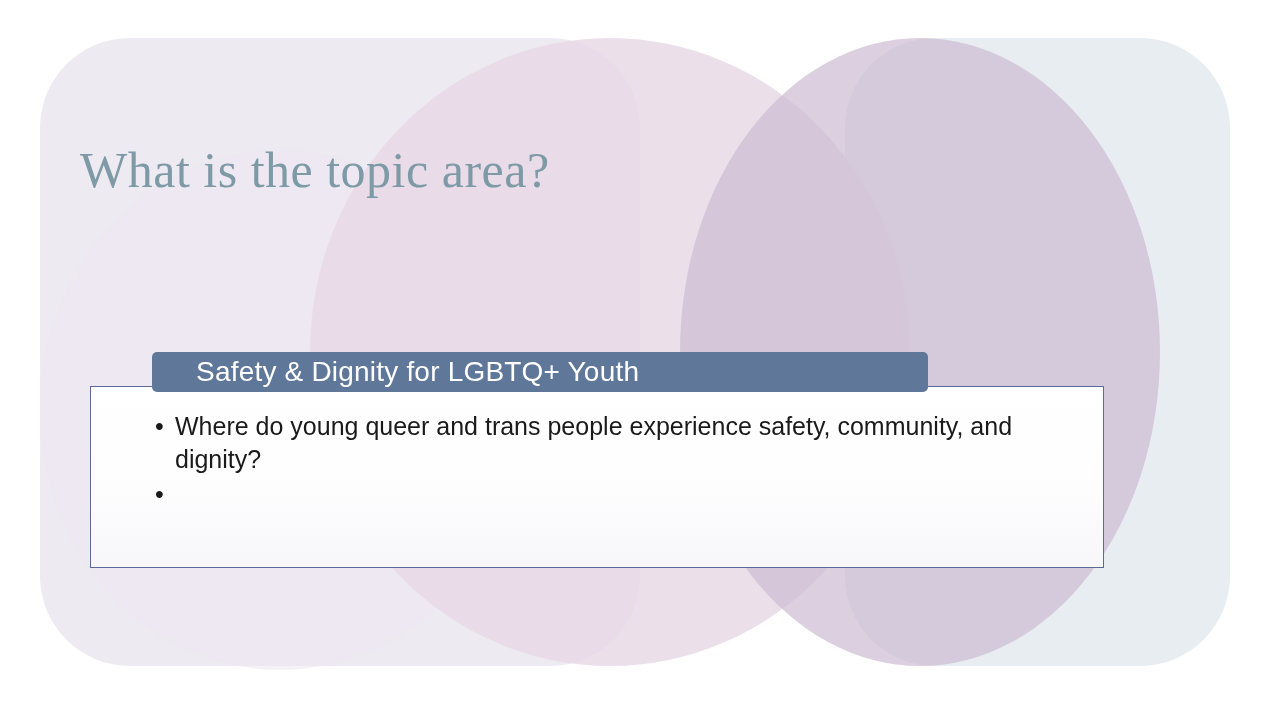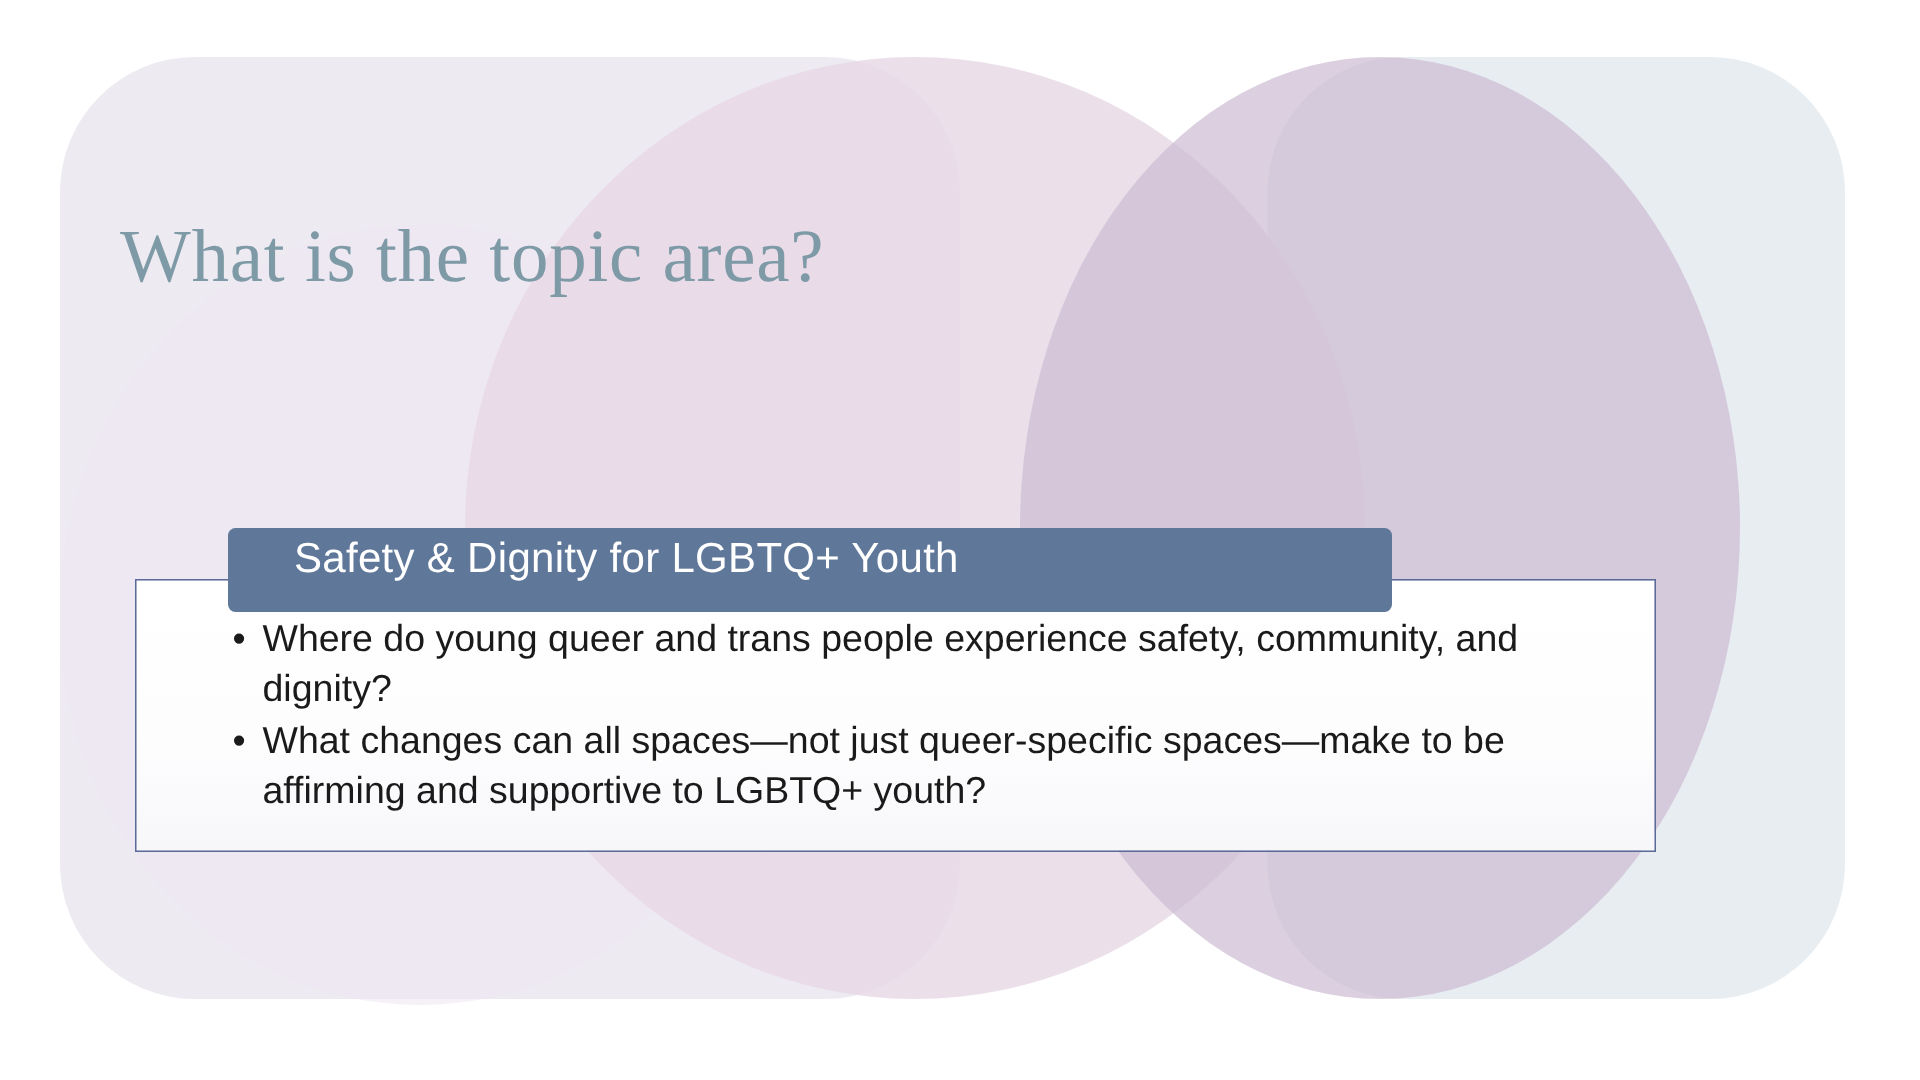--- a/index.html
+++ b/index.html
@@ -107,21 +107,21 @@
     box-sizing: border-box;
     border: 1px solid #5b6a98;
     background: linear-gradient(180deg, #ffffff 0%, #fdfdfe 60%, #f7f7fa 100%);
   }
 
   .header-banner {
     position: absolute;
     left: 152px;
     top: 352px;
     width: 776px;
-    height: 56px;
+    height: 40px;
     box-sizing: border-box;
     background: #5f7799;
     border-radius: 5px;
     color: #ffffff;
     font-family: "Liberation Sans", sans-serif;
     font-size: 28px;
     line-height: 40px;
     padding-left: 44px;
     letter-spacing: 0.2px;
     overflow: hidden;
@@ -178,17 +178,16 @@
 
   <div class="header-banner">Safety &amp; Dignity for LGBTQ+ Youth</div>
 
   <ul class="bullets">
     <li>
       <span class="dot">•</span>
       <span>Where do young queer and trans people experience safety, community, and dignity?</span>
     </li>
     <li>
       <span class="dot">•</span>
-      <span>What changes can all spaces—not just queer-specific spaces—make to be affirming and supportive to LGBTQ+ youth?</span>
     </li>
   </ul>
 
 </div>
 
 </body></html>

